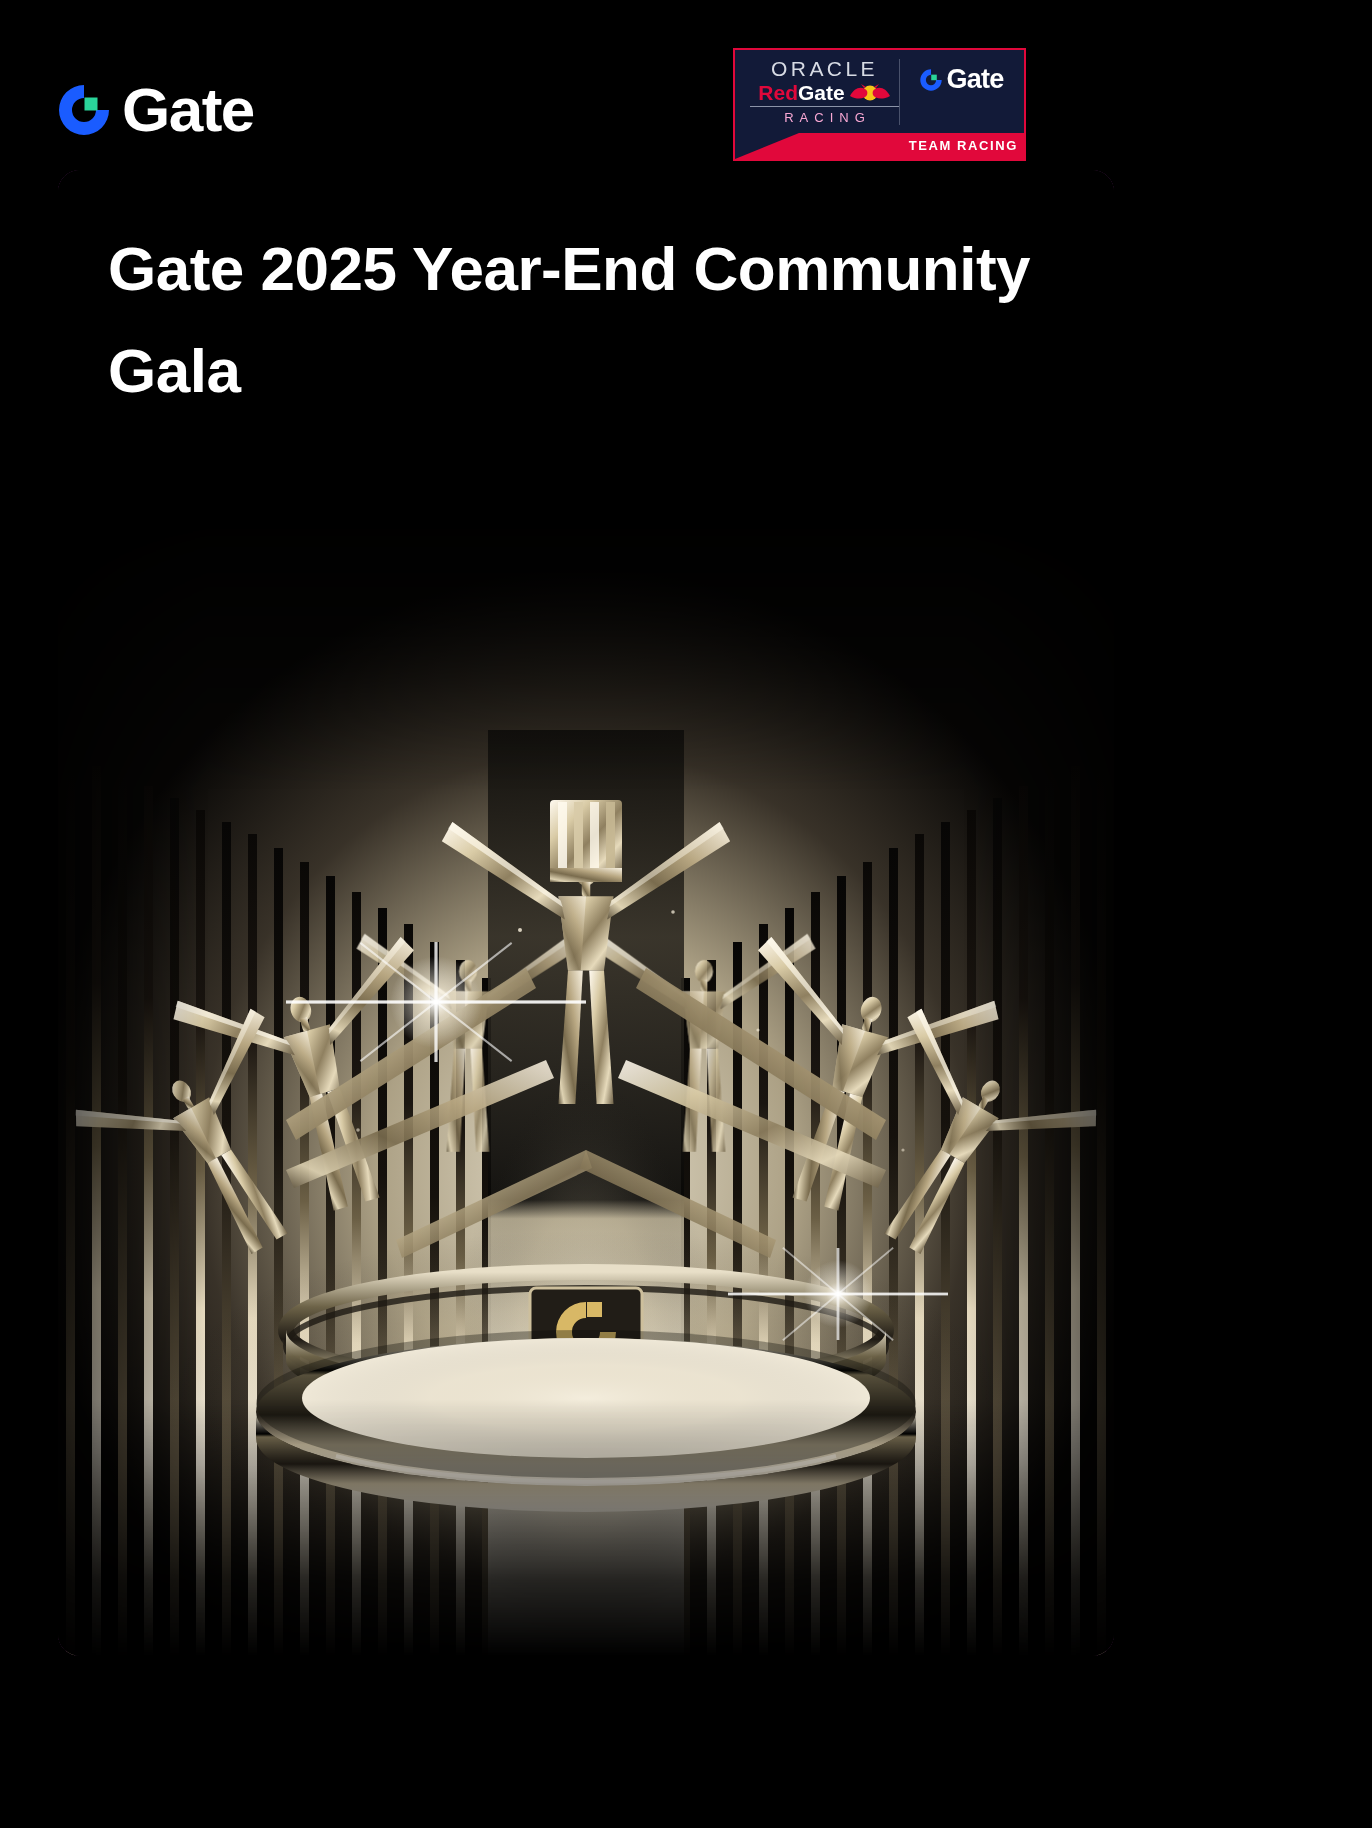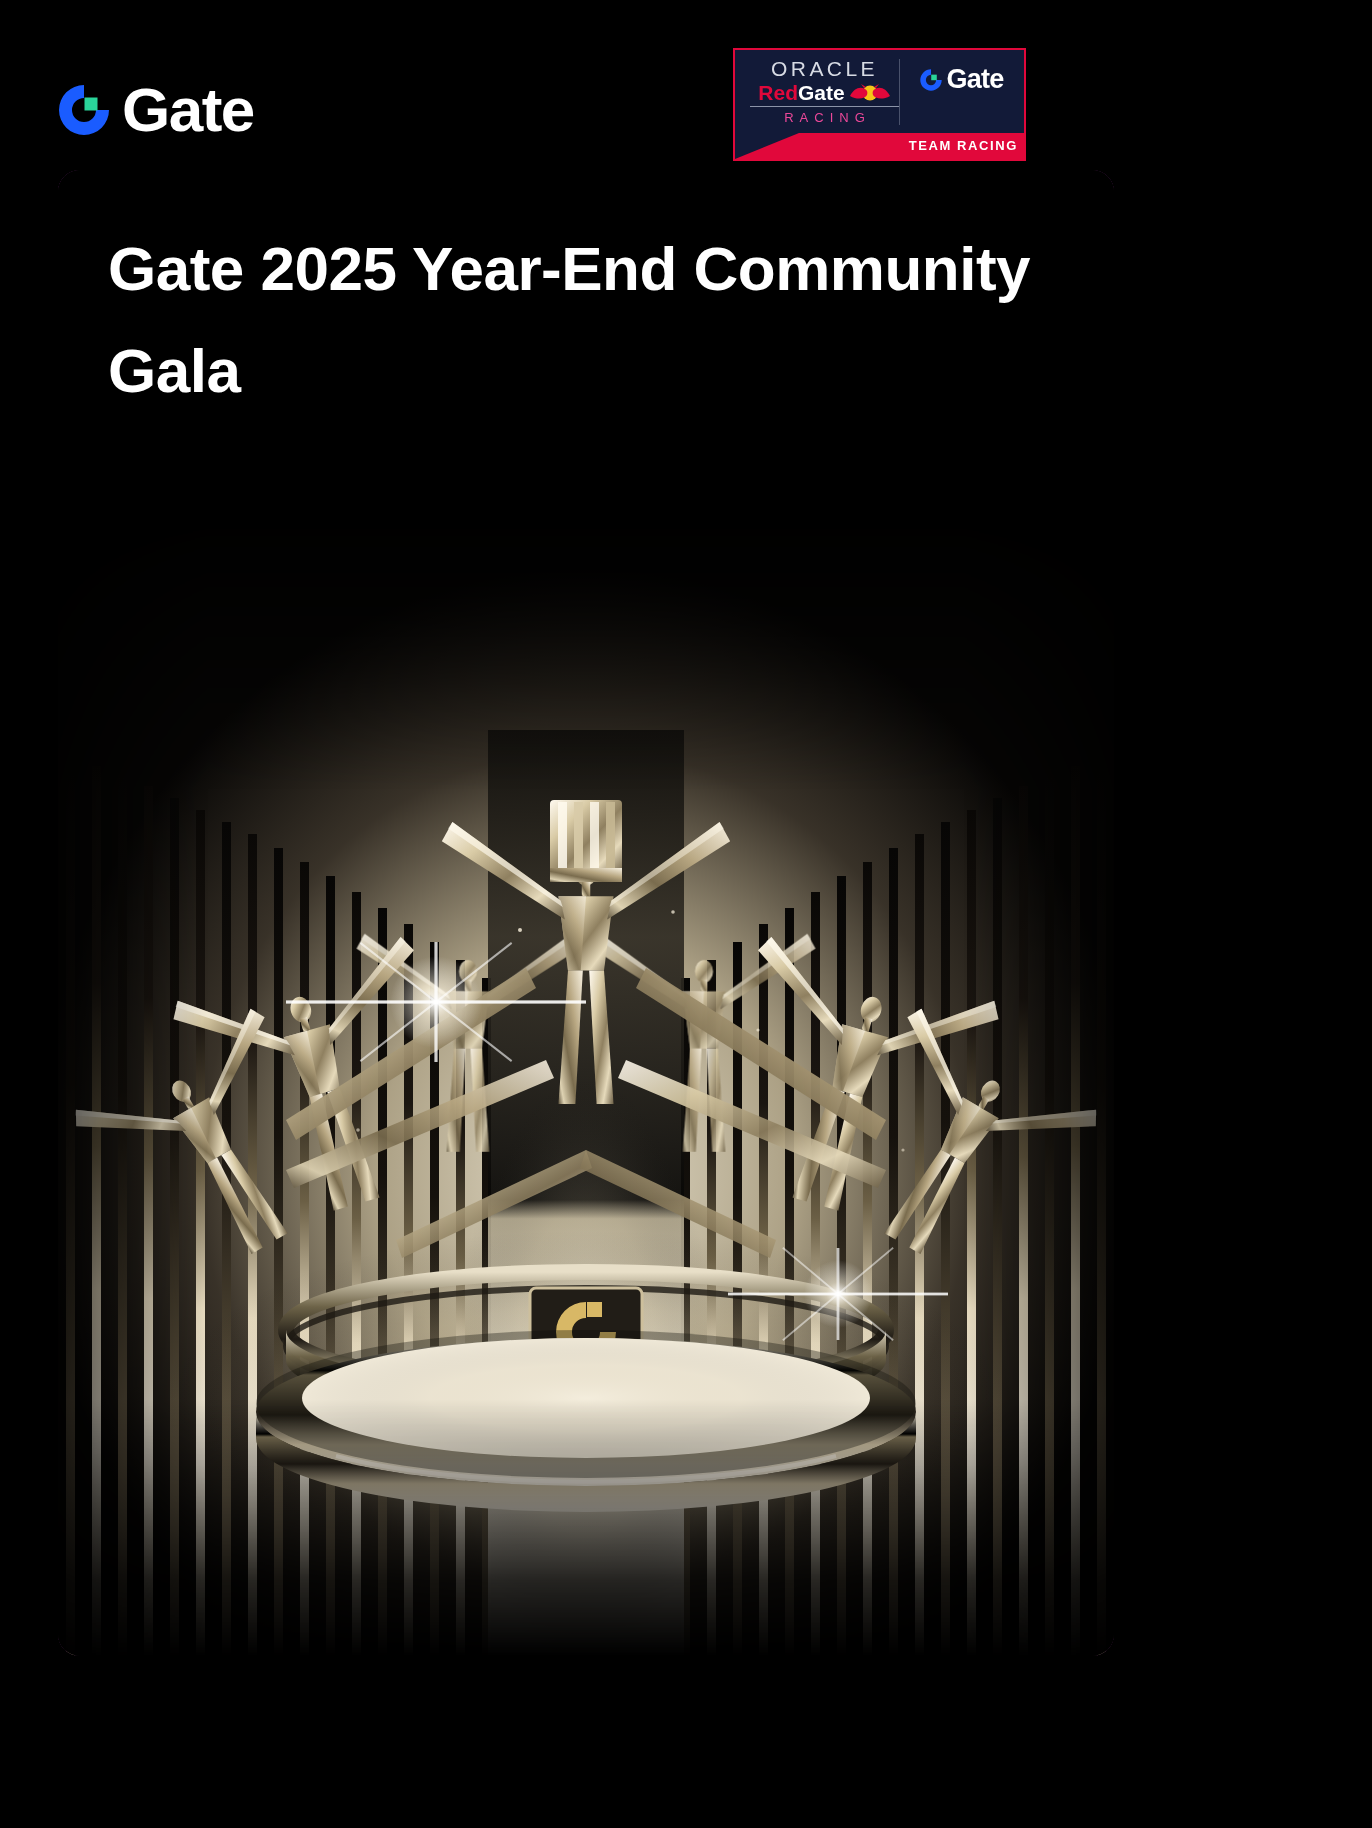--- a/index.html
+++ b/index.html
@@ -101,21 +101,21 @@
   }
   .pb-redbull .rb-red { color: #e1083b; }
   .pb-bulls { width: 42px; height: 20px; }
   .pb-rule {
     width: 150px;
     height: 1px;
     background: #8b93a8;
     margin-top: 3px;
   }
   .pb-racing {
-    color: #ec4899;
+    color: #f9a8d4;
     font-size: 13px;
     letter-spacing: 6px;
     line-height: 1;
     margin-top: 4px;
     padding-left: 6px;
   }
   .pb-divider {
     position: absolute;
     left: 164px;
     top: 9px;

